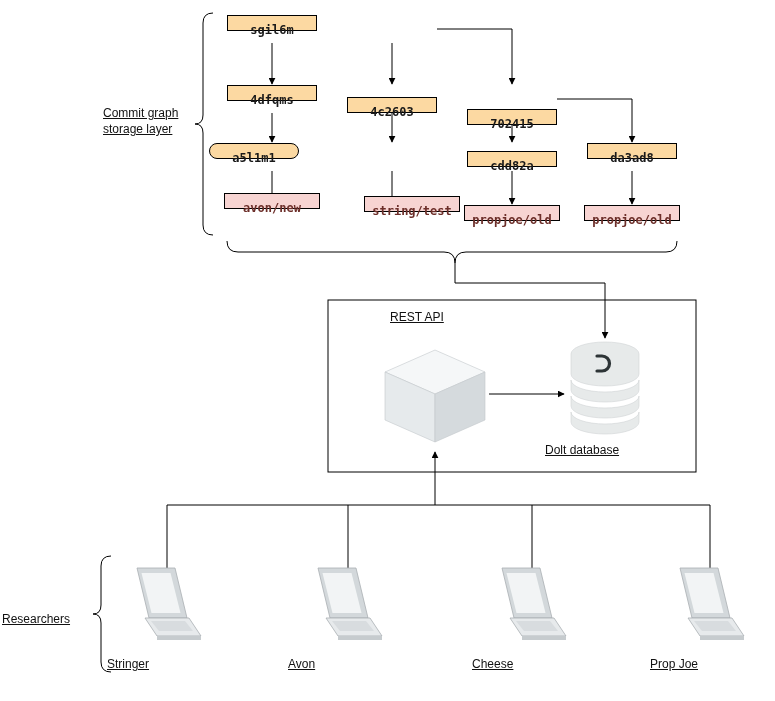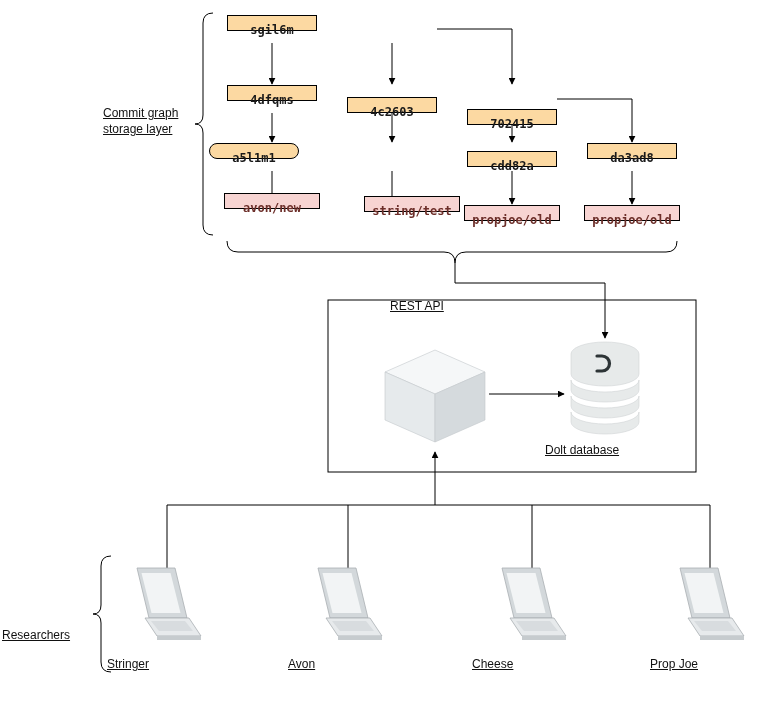--- a/index.html
+++ b/index.html
@@ -122,22 +122,22 @@
   <div class="cbox" style="left:347px;top:97px;">4c2603</div>
   <div class="bbox" style="left:344px;top:196px;margin-left:20px;">string/test</div>
 
   <div class="cbox" style="left:467px;top:85px;margin-top:24px;">702415</div>
   <div class="cbox" style="left:467px;top:143px;margin-top:8px;">cdd82a</div>
   <div class="bbox" style="left:464px;top:205px;">propjoe/old</div>
 
   <div class="cbox" style="left:587px;top:143px;">da3ad8</div>
   <div class="bbox" style="left:584px;top:205px;">propjoe/old</div>
 
-  <div class="lbl center" style="left:390px;top:299px;width:100px;">REST API</div>
+  <div class="lbl center" style="left:390px;top:310px;width:100px;">REST API</div>
   <div class="lbl center" style="left:545px;top:443px;width:120px;">Dolt database</div>
 
-  <div class="lbl center" style="left:2px;top:612px;width:88px;margin-top:16px;">Researchers</div>
+  <div class="lbl center" style="left:2px;top:612px;width:88px;">Researchers</div>
   <div class="lbl center" style="left:107px;top:657px;width:120px;">Stringer</div>
   <div class="lbl center" style="left:288px;top:657px;width:120px;">Avon</div>
   <div class="lbl center" style="left:472px;top:657px;width:120px;">Cheese</div>
   <div class="lbl center" style="left:650px;top:657px;width:120px;">Prop Joe</div>
 
 </div>
 
 </body></html>

